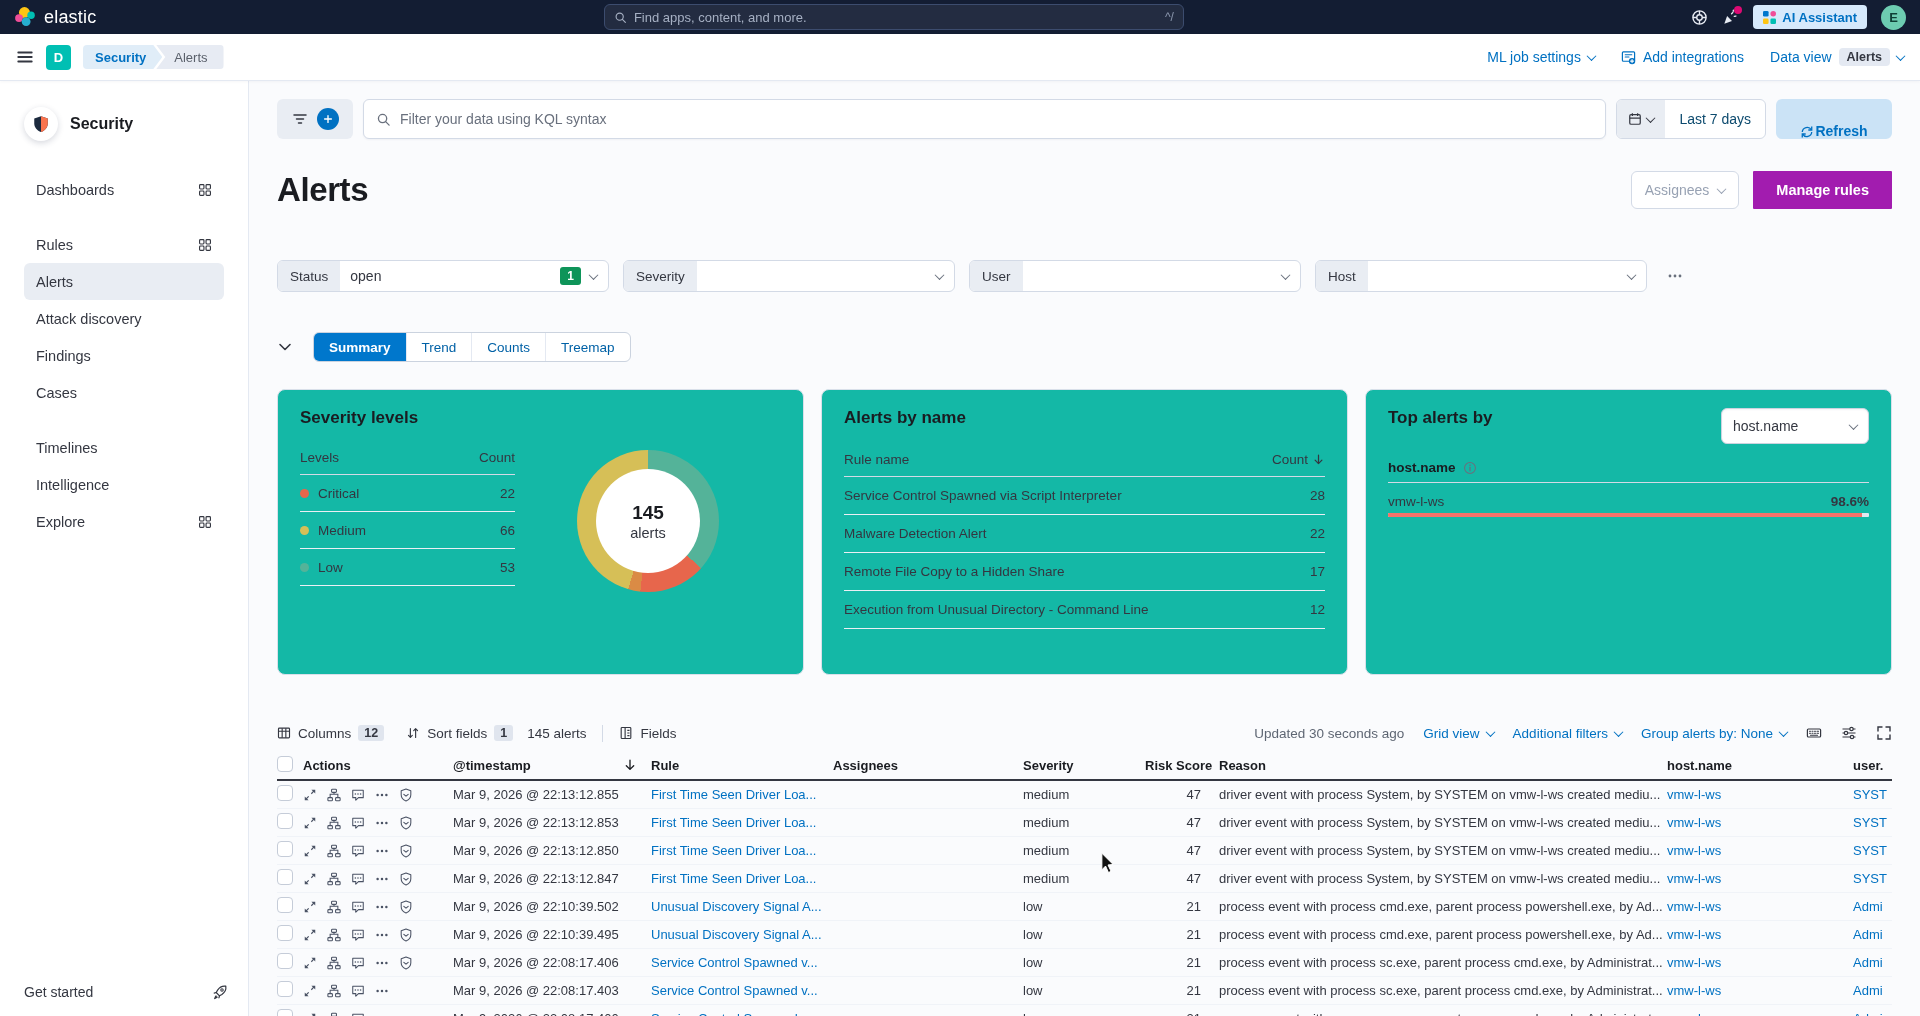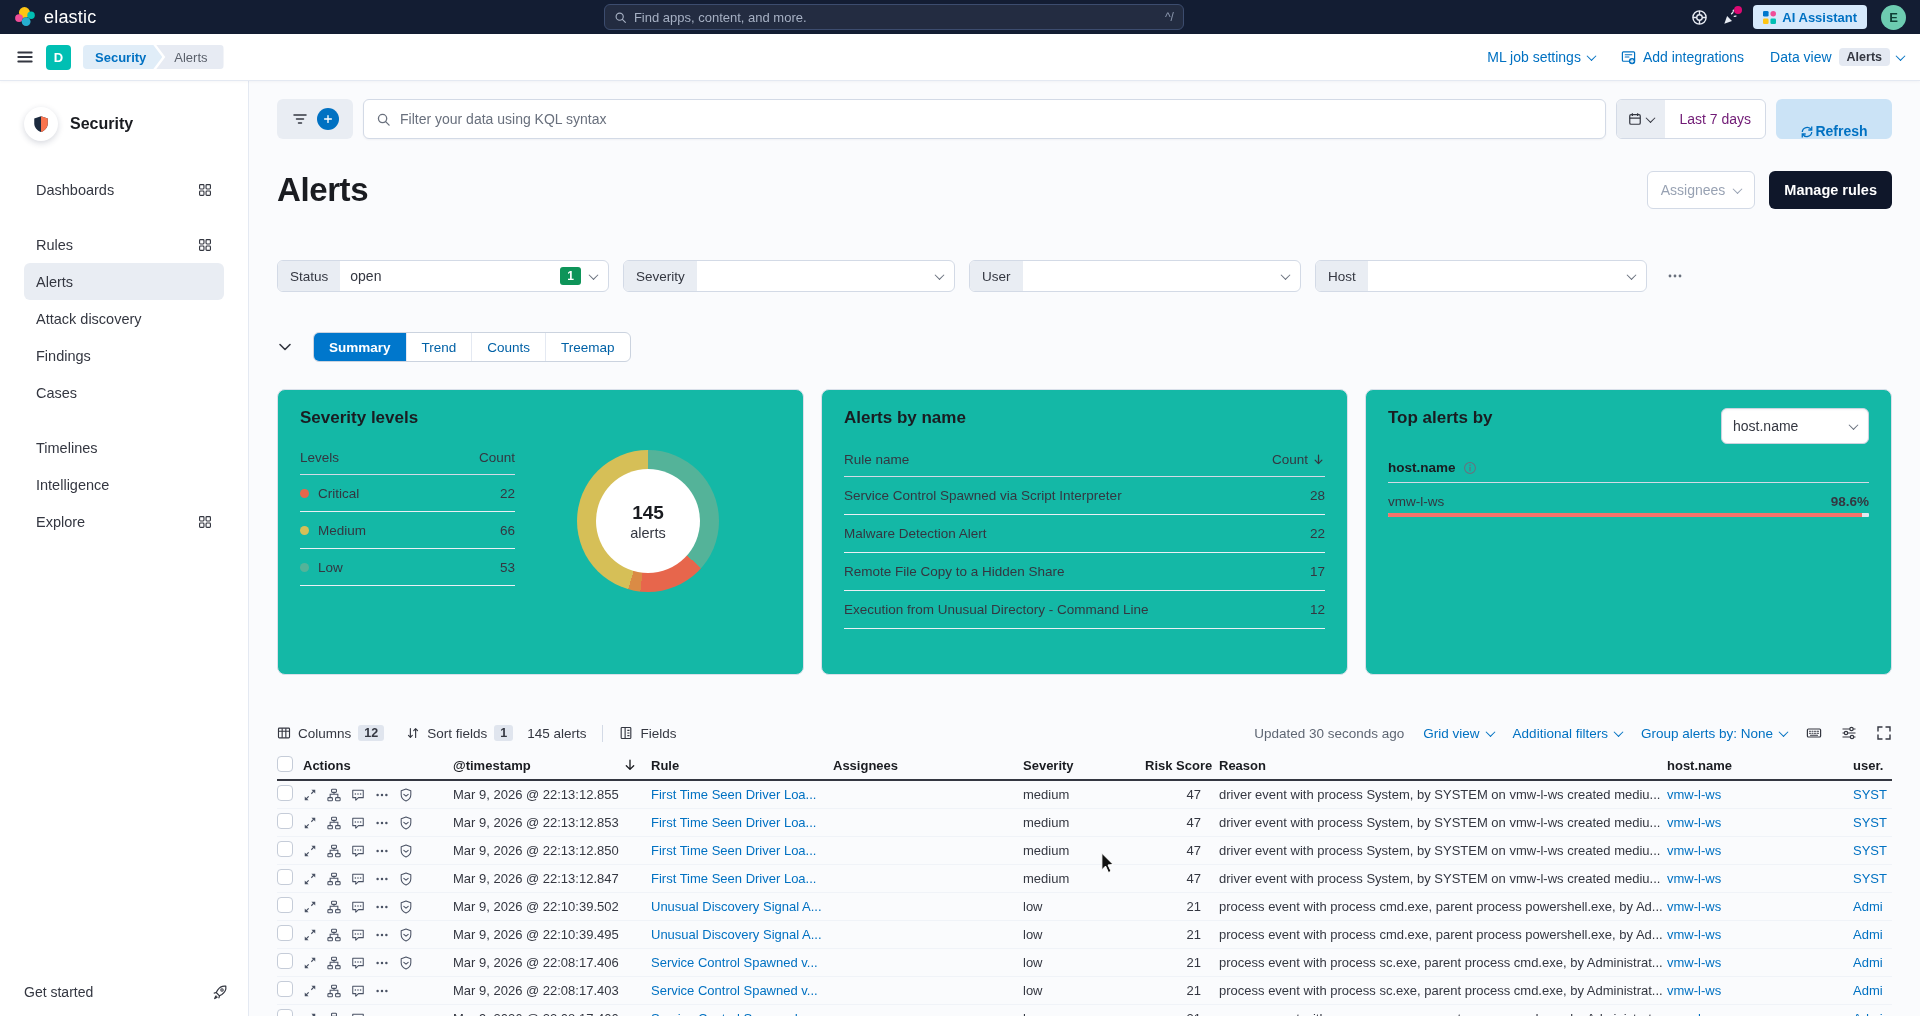--- a/index.html
+++ b/index.html
@@ -55,29 +55,29 @@
   
   .query-row { display:flex; align-items:center; gap:10px; height:40px; }
   .qb-left { width:76px; height:40px; background:#E9EDF3; border-radius:6px; display:flex; align-items:center; justify-content:center; gap:9px; flex-shrink:0; }
   .qb-filter-icon { color:#343741; cursor:pointer; }
   .qb-plus { width:22px; height:22px; border-radius:50%; background:#0071C2; color:#fff; display:flex; align-items:center; justify-content:center; cursor:pointer; }
   .kql-input { flex:1; height:40px; background:#fff; border:1px solid #D3DAE6; border-radius:6px; box-shadow:0 1px 2px rgba(30,40,70,.05); display:flex; align-items:center; padding:0 12px; gap:9px; color:#69707D; }
   .kql-input input { flex:1; border:none; outline:none; font-size:14px; color:#343741; font-family:inherit; background:transparent; }
   .kql-input input::placeholder { color:#69707D; }
   .date-ctl { height:40px; display:flex; border:1px solid #D3DAE6; border-radius:6px; overflow:hidden; background:#fff; flex-shrink:0; }
   .date-cal { width:48px; background:#E9EDF3; display:flex; align-items:center; justify-content:center; gap:5px; color:#343741; cursor:pointer; }
-  .date-text { display:flex; align-items:center; padding:0 14px; font-size:14px; color:#701a75; cursor:pointer; }
+  .date-text { display:flex; align-items:center; padding:0 14px; font-size:14px; color:#0c4a6e; cursor:pointer; }
   .refresh-btn { height:40px; width:116px; background:#CBE3F6; color:#0071C2; border:none; border-radius:6px; font-size:14px; font-weight:600; font-family:inherit; display:flex; align-items:flex-end; justify-content:center; gap:1px; cursor:pointer; flex-shrink:0; }
 
   
   .title-row { margin-top:29px; height:44px; display:flex; align-items:center; }
   .page-title { font-size:33px; font-weight:700; color:#1A1C21; letter-spacing:-.4px; }
   .title-right { margin-left:auto; display:flex; align-items:center; gap:14px; }
   .assignees-btn { height:38px; border:1px solid #D3DAE6; background:#fff; border-radius:6px; color:#98A2B3; font-size:14px; font-family:inherit; padding:0 13px; display:flex; align-items:center; gap:9px; cursor:pointer; }
-  .manage-btn { height:38px; background:#0f172a; color:#fff; border:none; border-radius:6px; font-size:14.5px; font-weight:600; font-family:inherit; padding:0 15px; cursor:pointer; }
+  .manage-btn { height:38px; background:#a21caf; color:#fff; border:none; border-radius:1px; font-size:14.5px; font-weight:600; font-family:inherit; padding:0 23px; cursor:pointer; }
 
   
   .filters-row { margin-top:48px; display:flex; align-items:center; gap:14px; }
   .filter-pill { width:332px; height:32px; border:1px solid #D3DAE6; border-radius:6px; background:#fff; display:flex; align-items:center; overflow:hidden; cursor:pointer; }
   .fp-label { background:#E9EDF3; align-self:stretch; display:flex; align-items:center; padding:0 12px; font-size:13.5px; color:#343741; }
   .fp-value { padding:0 10px; font-size:14px; color:#343741; }
   .fp-badge { margin-left:auto; min-width:21px; height:18px; border-radius:3px; background:#0E9459; color:#fff; font-size:12px; font-weight:600; display:flex; align-items:center; justify-content:center; padding:0 5px; }
   .fp-chev { color:#69707D; margin:0 11px 0 9px; }
   .fp-chev.auto { margin-left:auto; }
   .filters-more { margin-left:6px; color:#69707D; cursor:pointer; }

